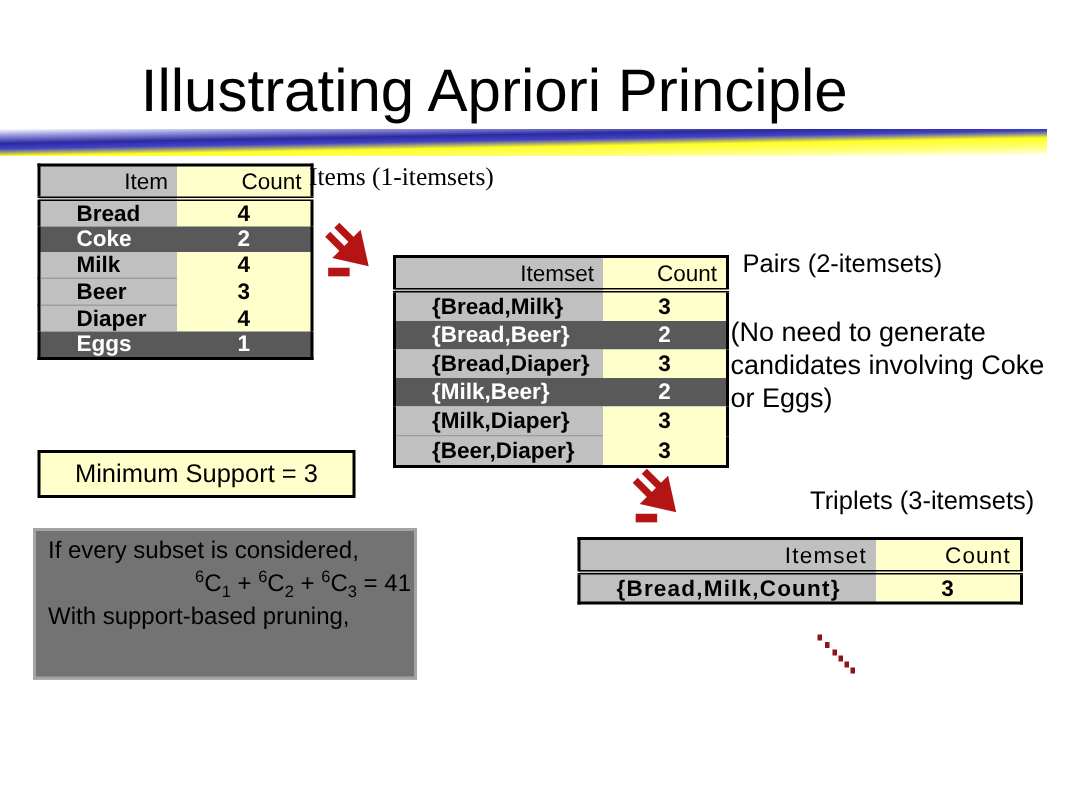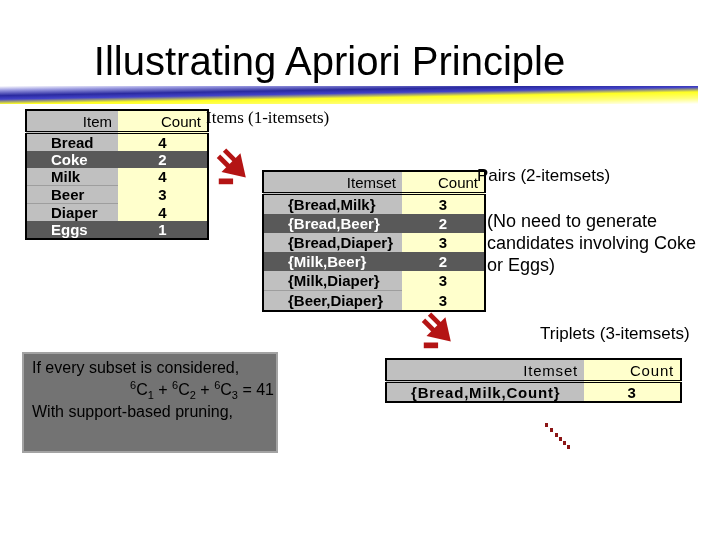--- a/index.html
+++ b/index.html
@@ -70,21 +70,21 @@
   #pairs-table  td { height: 19px; }
 
   #triplets-table { top: 358px; left: 385px; width: 287px; letter-spacing: 0.8px; }
   #triplets-table .col-item  { width: 185px; }
   #triplets-table .col-count { width: 84px; }
   #triplets-table th, #triplets-table td { height: 18px; font-size: 15px; }
 
   
   .lbl { font-size: 17px; white-space: nowrap; }
   #items-label    { top: 108px; left: 206px; font-family: "Liberation Serif", serif; }
-  #pairs-label    { top: 166px; left: 477px; }
+  #pairs-label    { top: 166px; left: 495px; }
   #triplets-label { top: 324px; left: 540px; }
   #pairs-note     { top: 210px; left: 487px; width: 212px;
                     font-size: 18px; line-height: 22px; white-space: normal; }
 
   
   #min-support-box {
     top: 300px; left: 25px; width: 208px; height: 28px;
     background: #ffffcc;
     border: 2px solid #000;
     font-size: 17px;
@@ -202,20 +202,21 @@
       <td class="col-item">{Beer,Diaper}</td>
       <td class="col-count">3</td>
     </tr>
   </tbody>
     </table>
 
   <div id="pairs-label" class="abs lbl">Pairs (2-itemsets)</div>
 
   <div id="pairs-note" class="abs">(No need to generate candidates involving Coke or Eggs)</div>
 
+  <div id="min-support-box" class="abs">Minimum Support = 3</div>
 
   <svg id="arrow-2" class="abs arrow" viewBox="0 0 44 44">
     <g fill="#b41414">
       <g transform="rotate(45 22 22)">
         <rect x="1" y="14" width="16" height="5"></rect>
         <rect x="1" y="23" width="16" height="5"></rect>
         <polygon points="15,7 37,21 15,35"></polygon>
       </g>
       <rect x="5" y="33" width="15" height="6"></rect>
     </g>

